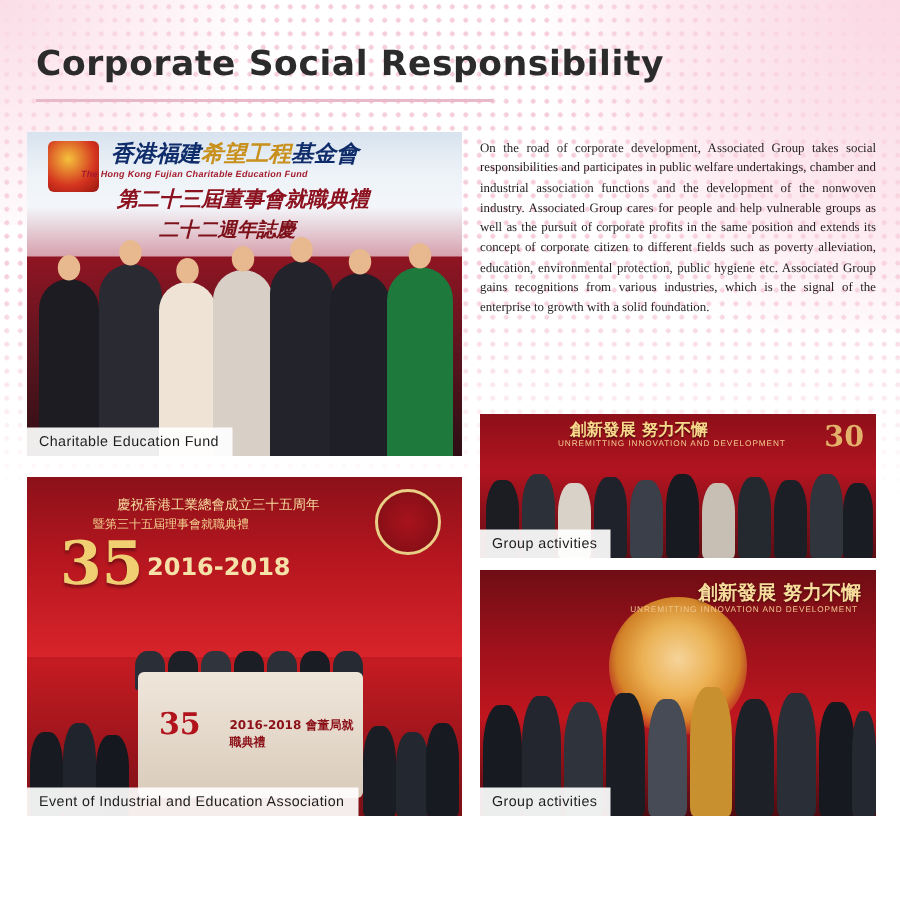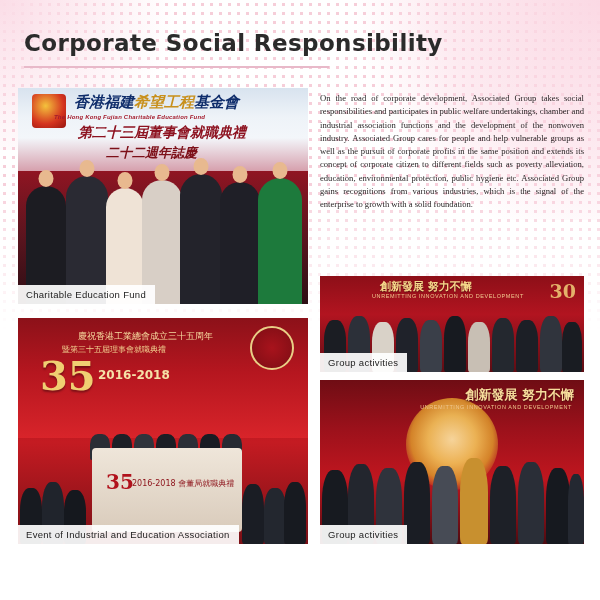--- a/index.html
+++ b/index.html
@@ -156,43 +156,44 @@
     background: linear-gradient(180deg,#8c1119 0%, #b5161f 45%, #d8242a 100%);
   }
   #photo-commerce .g35 {
     position: absolute; left: 22px; top: 34px;
     font-size: 40px; font-weight: bold; color: #f0cf72;
     font-family: "DejaVu Serif", serif;
     text-shadow: 0 2px 2px rgba(0,0,0,.35);
   }
   #photo-commerce .yr {
     position: absolute; left: 80px; top: 50px;
-    font-size: 12px; color: #f6e2a8; font-weight: bold;
+    font-size: 16px; color: #f6e2a8; font-weight: bold;
     font-family: "DejaVu Sans", sans-serif;
   }
   #photo-commerce .cnline {
     position: absolute; left: 60px; top: 12px;
     font-size: 9px; color: #f7dca0; font-family: Liberation Mono, monospace;
   }
   #photo-commerce .cnline2 {
     position: absolute; left: 44px; top: 26px;
     font-size: 8px; color: #f3d291; font-family: "DejaVu Sans", sans-serif;
   }
   #photo-commerce .podium {
     position: absolute; left: 74px; bottom: 12px; width: 150px; height: 84px;
     background: linear-gradient(180deg,#efe6da 0%, #d9cbbb 100%);
     border-radius: 4px;
   }
   #photo-commerce .podium .p35 {
     position: absolute; left: 14px; top: 22px; font-size: 20px;
     color: #b1121c; font-weight: bold; font-family: "DejaVu Serif", serif;
   }
   #photo-commerce .podium .pyr {
-    position: absolute; left: 40px; top: 30px; font-size: 8px; color: #8c1018;
-    font-family: "DejaVu Sans", sans-serif;
+    position: absolute; left: 61px; top: 30px; font-size: 8px; color: #8c1018;
+    font-family: "DejaVu Sans", sans-serif;
+    font-weight: bold;
   }
   #photo-commerce .crowd {
     position: absolute; left: 0; right: 0; bottom: 0; height: 110px;
   }
   #photo-commerce .seal {
     position: absolute; right: 14px; top: 8px; width: 40px; height: 40px;
     border-radius: 50%;
     border: 2px solid #e9cf86;
     background: radial-gradient(circle,#a8131c 0%, #7c0d14 100%);
   }

